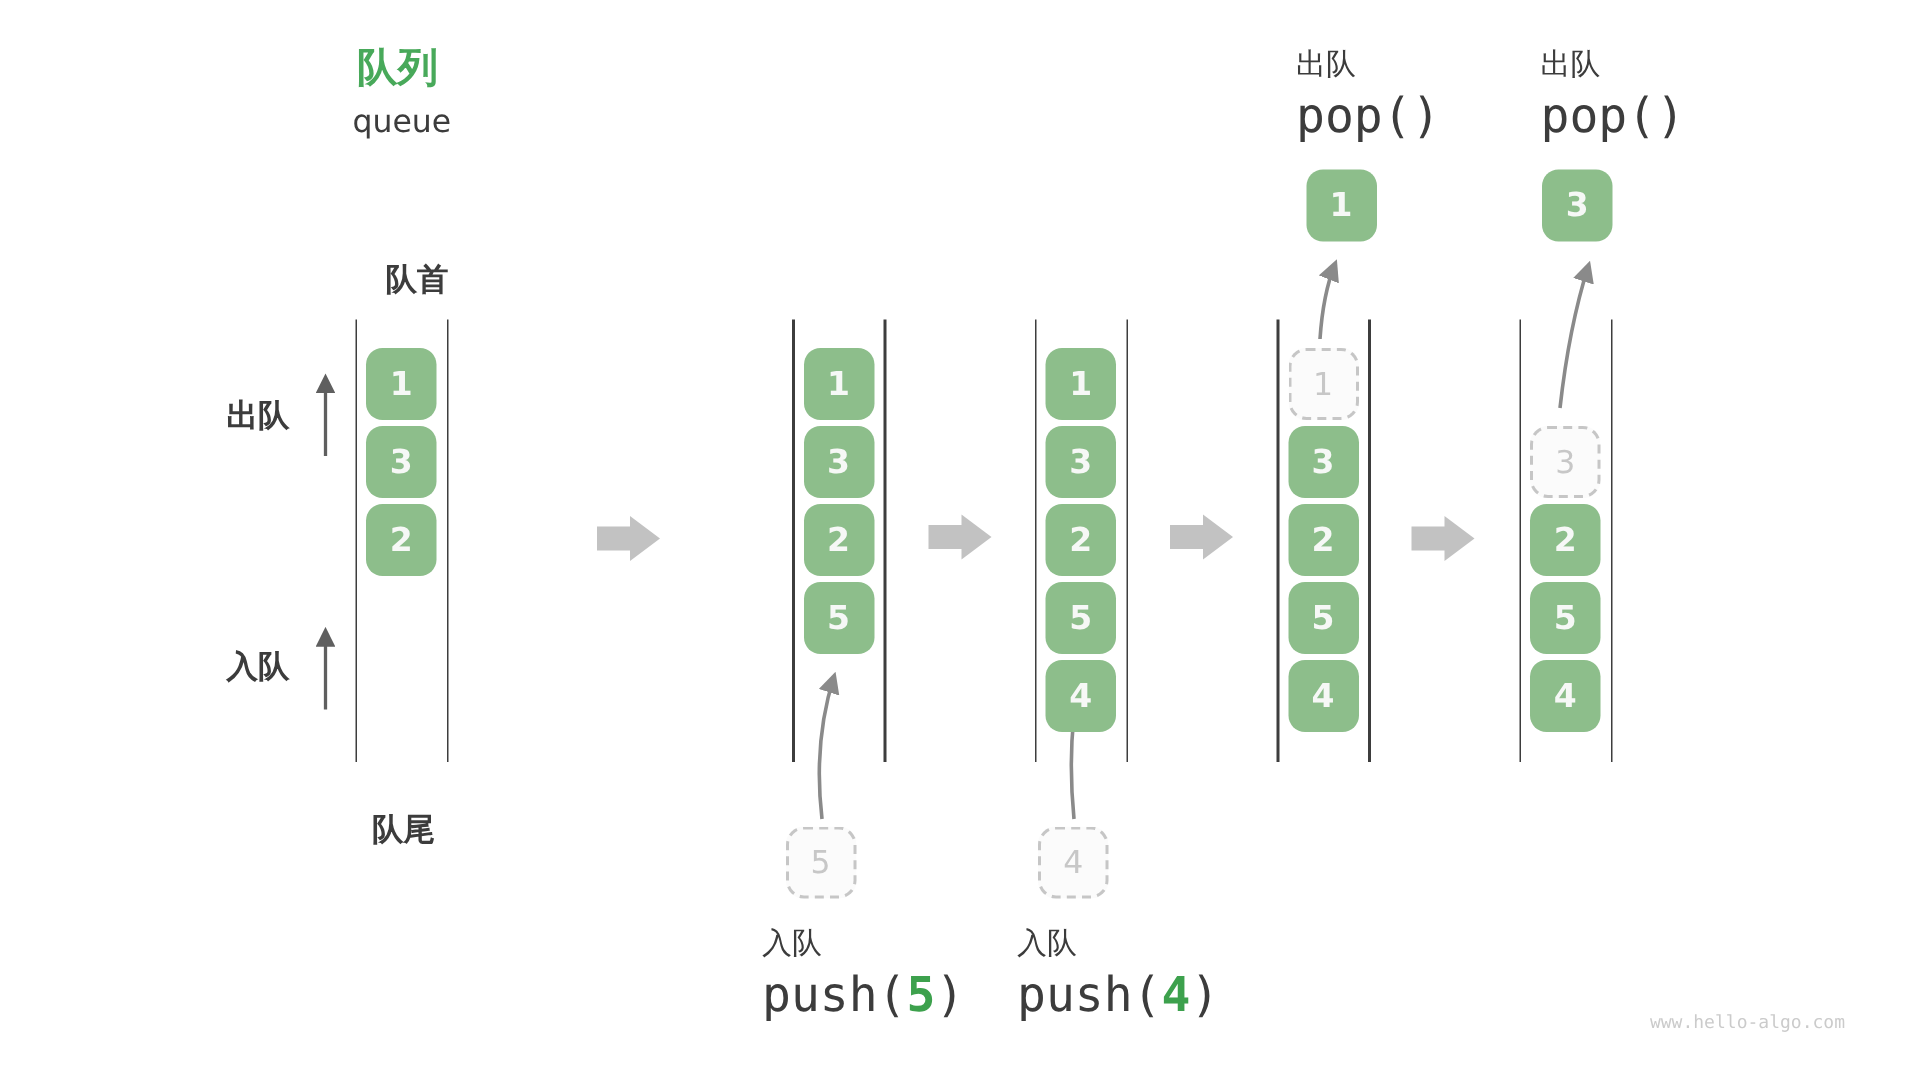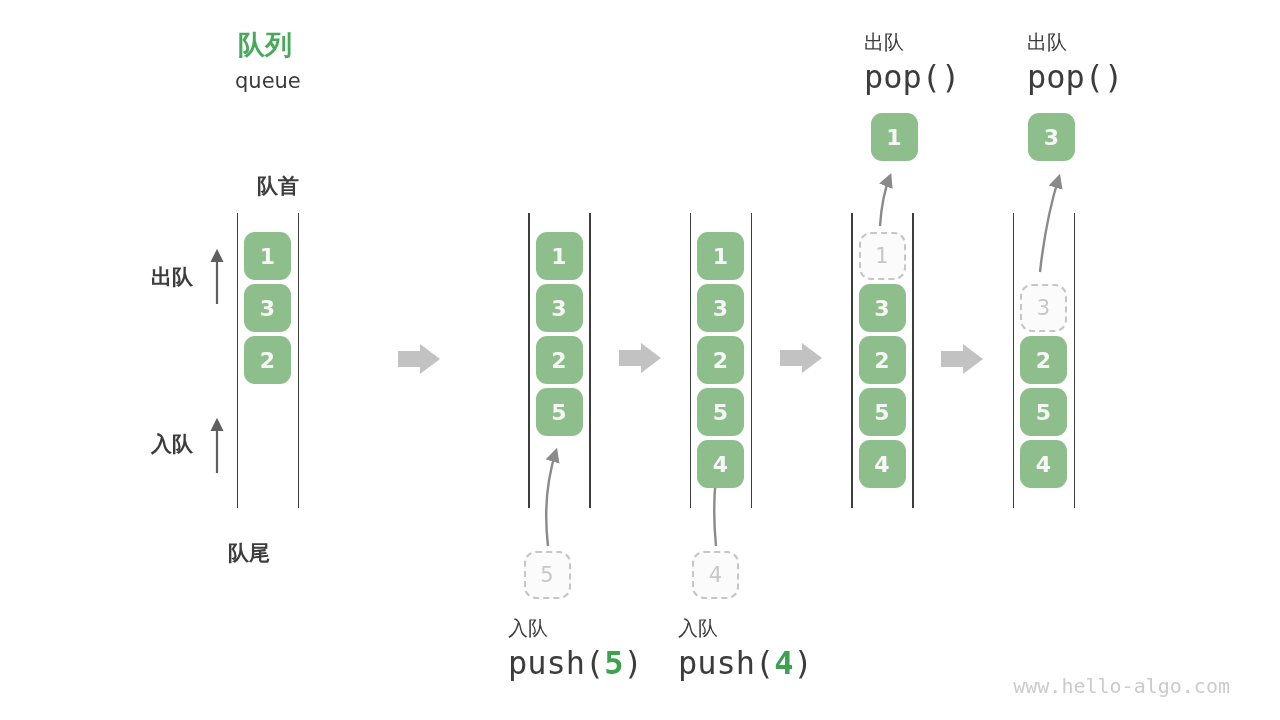--- a/index.html
+++ b/index.html
@@ -19,37 +19,37 @@
   .qbox.dashedv {
     background:#FBFBFB; border:2px dashed var(--ghostb,#C6C6C6);
     color:var(--ghostt,#C7C7C7); font-weight:normal; font-size:21px; border-radius:12px;
   }
 
   .title-zh { position:absolute; left:238px; top:27px; font-size:27px; font-weight:bold; color:var(--titleg,#48A95A); }
   .title-en { position:absolute; left:235px; top:69px; font-size:21px; color:var(--dark,#3C3C3C); }
 
   .side-label { position:absolute; font-size:21px; font-weight:bold; color:var(--dark,#3C3C3C); white-space:nowrap; }
   .lbl-front   { left:257px; top:155px;margin-top:17px; }
-  .lbl-rear    { left:228px; top:539px; }
+  .lbl-rear    { left:248px; top:539px; }
   .lbl-dequeue { left:151px; top:263px; }
   .lbl-enqueue { left:151px; top:430px; }
 
   .op { position:absolute; color:var(--dark,#3C3C3C); white-space:nowrap; }
   .op .zh   { font-size:20px; line-height:24px; margin-bottom:10px; }
   .op .code { font-family:"DejaVu Sans Mono","Liberation Mono",monospace; font-size:32px; line-height:26px; }
   .op .code .arg { color:var(--argg,#3DA14D); font-weight:bold; }
   .op-push-5 { left:508px; top:616px; }
   .op-push-4 { left:678px; top:616px; }
   .op-pop-1  { left:864px; top:30px; }
   .op-pop-3  { left:1027px; top:30px; }
 
   .watermark {
     position:absolute; right:50px; top:674px;
     font-family:"DejaVu Sans Mono","Liberation Mono",monospace;
-    font-size:20px; color:var(--wm,#CBCBCB);
+    font-size:12px; color:var(--wm,#CBCBCB);
   }
 </style>
 </head>
 <body>
 
 <div id="canvas" style="--green: #8DBE8B; --boxtext: #F6F8F6; --titleg: #48A95A; --argg: #3DA14D; --dark: #3C3C3C; --ghostb: #C6C6C6; --ghostt: #C7C7C7; --line: #3D3D3D; --wm: #CBCBCB;">
 
   <svg id="arrow-layer" viewBox="0 0 1280 720">
     <defs>
       <marker id="ah-d" markerWidth="6" markerHeight="6" refX="4.6" refY="3" orient="auto">

